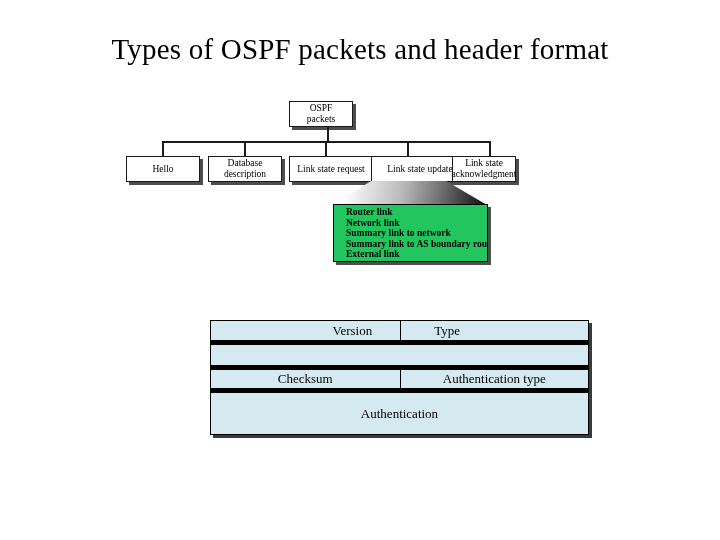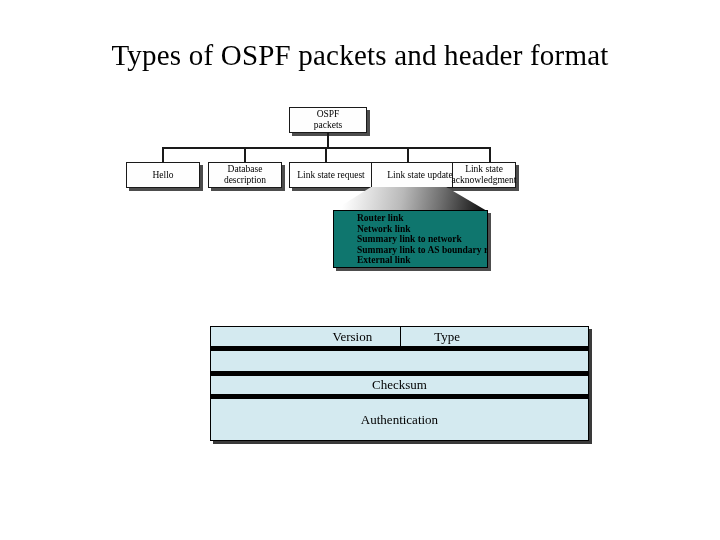--- a/index.html
+++ b/index.html
@@ -4,21 +4,21 @@
 <style>
   * { margin: 0; padding: 0; box-sizing: border-box; }
   html, body { background: #ffffff; }
   body {
     width: 720px; height: 540px;
     position: relative;
     font-family: "Liberation Serif", serif;
     color: #000;
     overflow: hidden;
   }
-  .slide { position: absolute; inset: 0; margin-top: 6px; }
+  .slide { position: absolute; inset: 0; }
 
   
   .slide-title {
     position: absolute;
     left: 0; right: 0; top: 33px;
     text-align: center;
     font-size: 29px;
     font-weight: normal;
     letter-spacing: 0.2px;
     color: #000;
@@ -30,21 +30,21 @@
     background: #fefefe;
     border: 1.5px solid #1a1a1a;
     box-shadow: 3px 3px 0 #4d4d4d;
     display: flex;
     align-items: center;
     justify-content: center;
     text-align: center;
     font-size: 9.5px;
     line-height: 1.12;
   }
-  .node.root { left: 289px; top: 101px; width: 78px; height: 26px; padding: 0 13px; }
+  .node.root { left: 289px; top: 101px; width: 64px; height: 26px; padding: 0 13px; }
   .node.child { top: 156px; height: 26px; padding: 1px 2px; }
   .node.c0 { left: 126px; width: 74px; }
   .node.c1 { left: 208px; width: 74px; }
   .node.c2 { left: 289px; width: 84px; }
   .node.c3 { left: 371px; width: 98px; }
   .node.c4 { left: 452px; width: 64px; }
 
   
   .line { position: absolute; background: #1a1a1a; }
   .line.h { height: 1.5px; }
@@ -62,24 +62,24 @@
     position: absolute;
     left: 333px; top: 181px; width: 154px; height: 24px;
     background: linear-gradient(100deg, #ffffff 8%, #b9b9b9 45%, #6e6e6e 70%, #111111 98%);
     clip-path: polygon(24.7% 0%, 73.5% 0%, 100% 100%, 0% 100%);
   }
 
   
   .lsa-box {
     position: absolute;
     left: 333px; top: 204px; width: 155px; height: 58px;
-    background: #0f766e;
+    background: #22c55e;
     border: 1.5px solid #000;
     box-shadow: 3px 3px 0 #4d4d4d;
-    padding: 2px 23px;
+    padding: 2px 12px;
     font-size: 9.5px;
     font-weight: bold;
     line-height: 10.5px;
     white-space: nowrap;
     overflow: hidden;
   }
 
   
   .pkt-table {
     position: absolute;
@@ -152,19 +152,20 @@
   <div class="pkt-table">
     <div class="trow r1">
       <div class="tcell w25">Version</div>
       <div class="tcell w25 div">Type</div>
     </div>
     <div class="trow r3">
       <div class="tcell" style="width:100%"></div>
     </div>
     <div class="trow r4">
       <div class="tcell w50">Checksum</div>
+      <div class="tcell w50 div">Authentication type</div>
     </div>
     <div class="trow r5">
       <div class="tcell" style="width:100%">Authentication</div>
     </div>
   </div>
 
 </div>
 
 </body></html>

